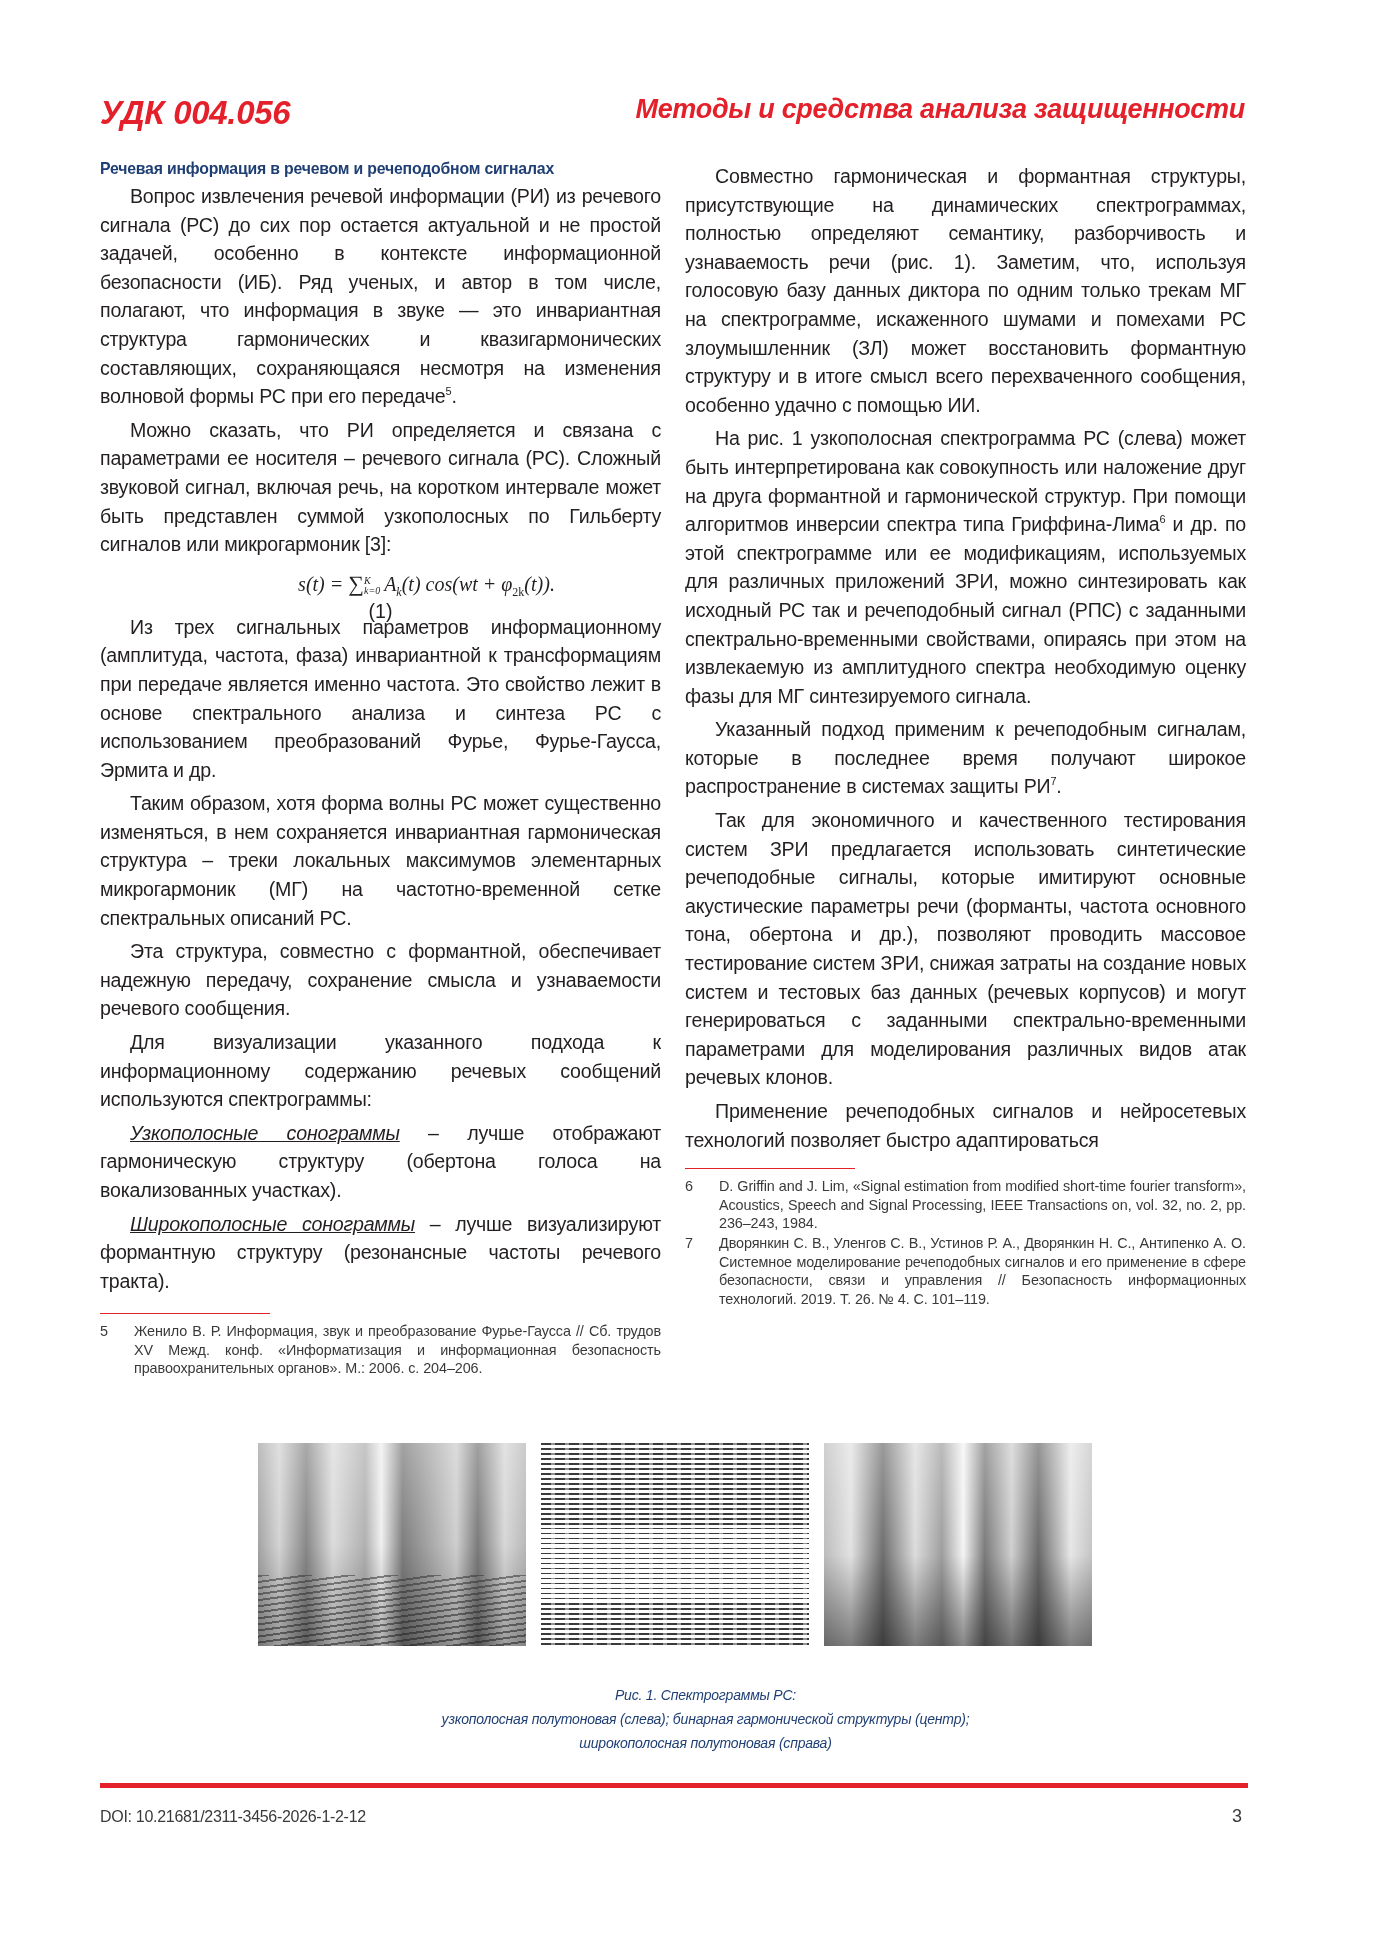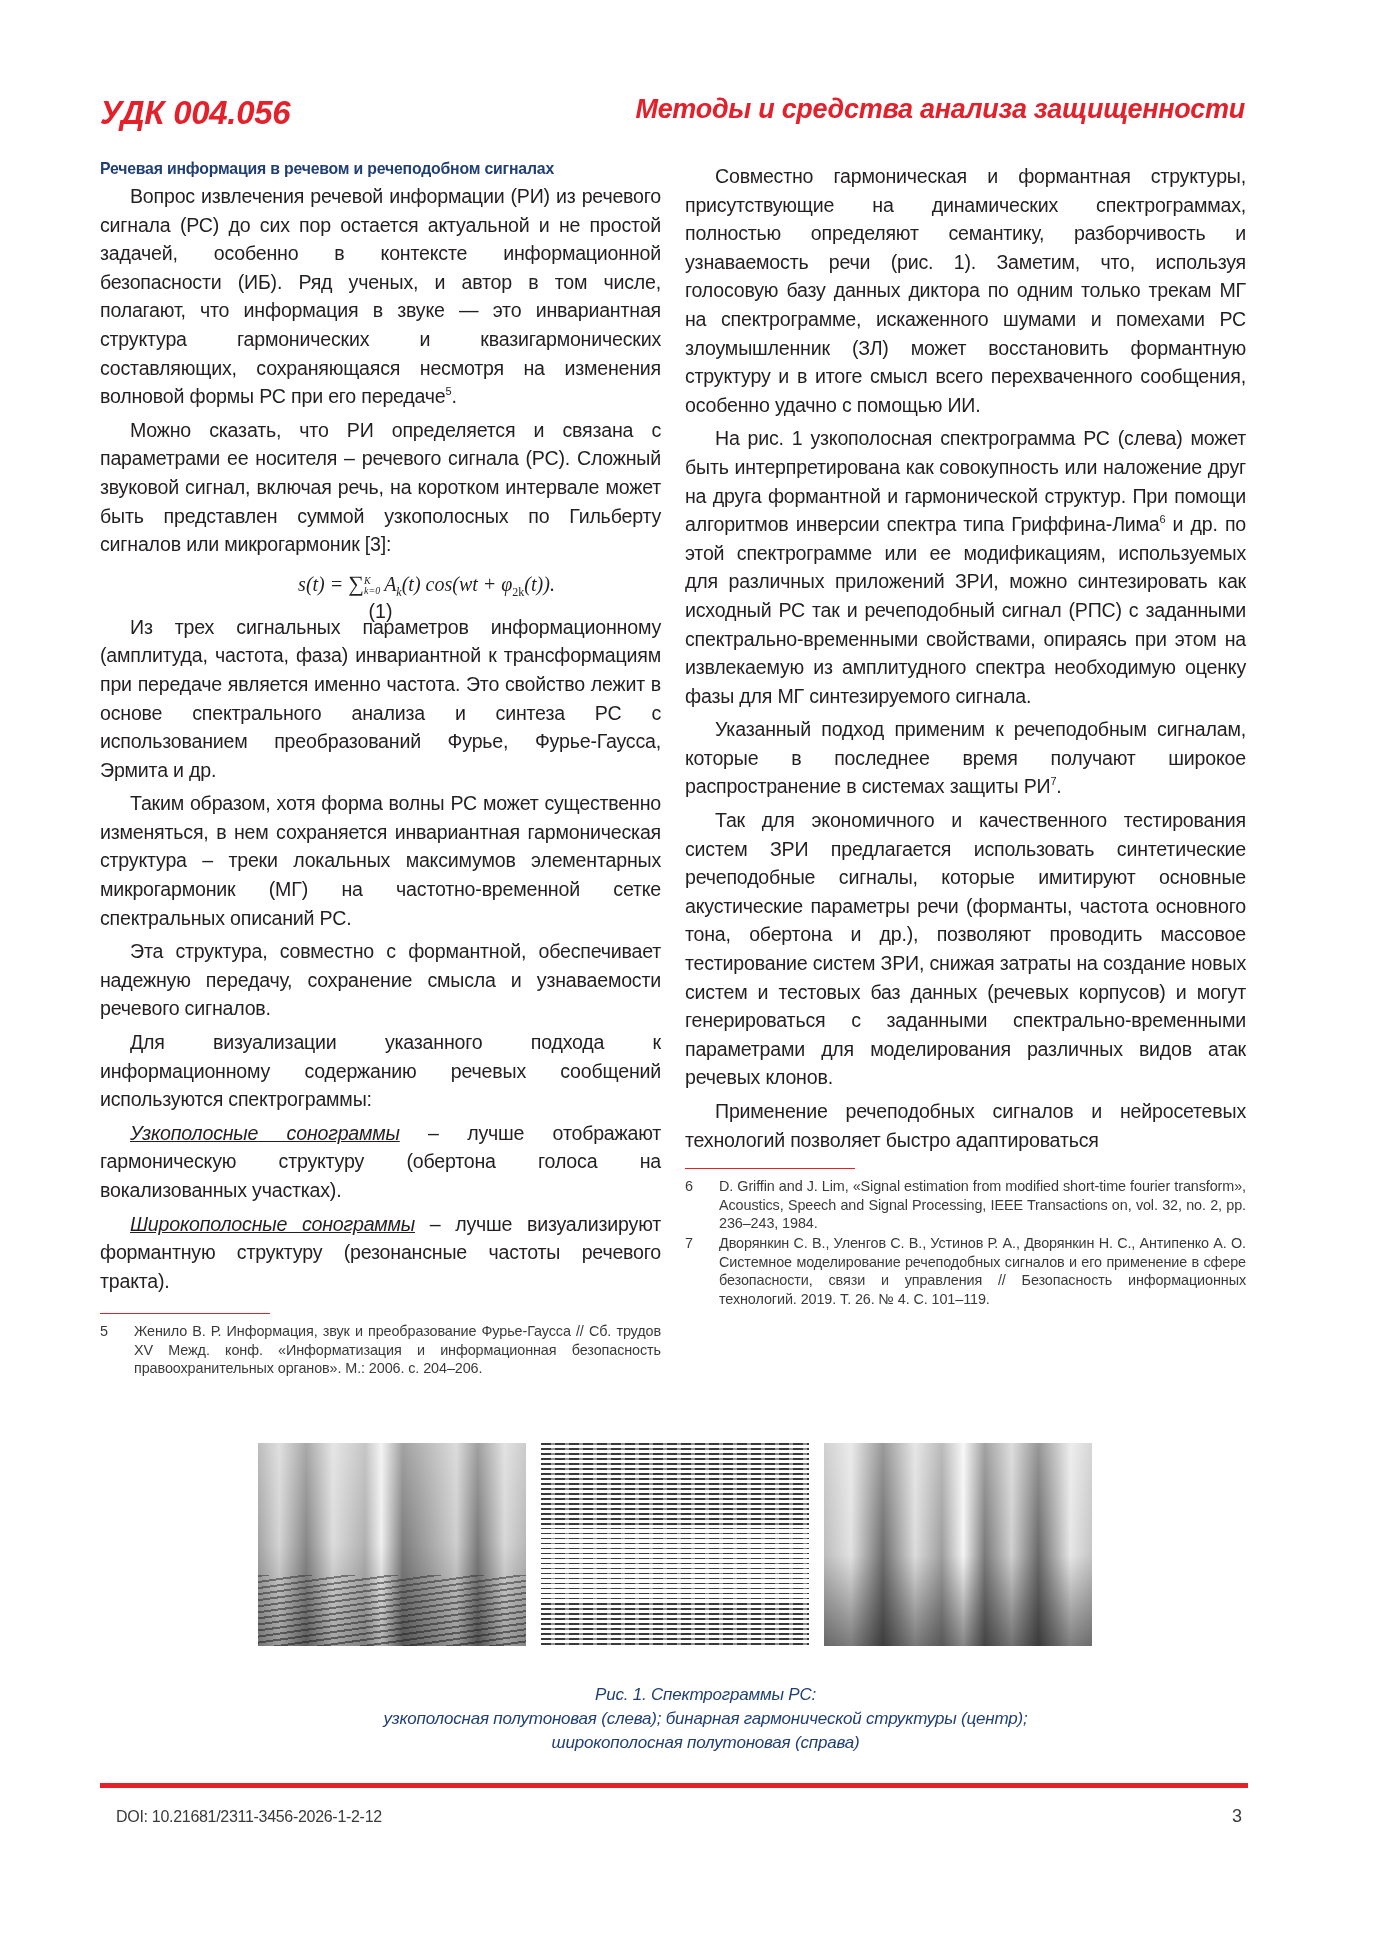--- a/index.html
+++ b/index.html
@@ -45,24 +45,24 @@
   .spec-center {
     background:
       repeating-linear-gradient(180deg, #3a3a3a 0 1.5px, #ffffff 1.5px 5px);
   }
   .spec-center::after { content: ""; position: absolute; inset: 0; background: repeating-linear-gradient(90deg, rgba(255,255,255,0.0) 0 10px, rgba(255,255,255,0.45) 10px 14px); }
   .spec-right {
     background: linear-gradient(90deg, #bcbcbc 0%, #e2e2e2 10%, #6e6e6e 22%, #dcdcdc 34%, #9e9e9e 44%, #f4f4f4 52%, #7a7a7a 60%, #cfcfcf 70%, #6a6a6a 80%, #e6e6e6 92%, #c4c4c4 100%);
   }
   .spec-right::after { content: ""; position: absolute; inset: 0; background: linear-gradient(180deg, rgba(255,255,255,0.3) 0%, rgba(255,255,255,0.0) 55%, rgba(0,0,0,0.45) 100%); }
 
-  .caption { position: absolute; top: 1683px; left: 0; width: 1375px; text-align: center; font-size: 17px; line-height: 24px; font-style: italic; color: #1f3f74; letter-spacing: -0.2px; padding-left: 36px; }
+  .caption { position: absolute; top: 1683px; left: 0; width: 1375px; text-align: center; font-size: 14px; line-height: 24px; font-style: italic; color: #1f3f74; letter-spacing: -0.2px; padding-left: 36px; }
 
   .footer-rule { position: absolute; top: 1783px; left: 100px; width: 1148px; height: 5px; background: #e4202b; }
-  .footer-doi { position: absolute; top: 1808px; left: 100px; font-size: 16px; color: #3a3a3a; letter-spacing: -0.3px; margin-left: 16px; }
+  .footer-doi { position: absolute; top: 1808px; left: 100px; font-size: 16px; color: #3a3a3a; letter-spacing: -0.3px; }
   .footer-page { position: absolute; top: 1806px; left: 1232px; font-size: 18px; color: #3a3a3a; }
 </style>
 </head>
 <body>
 
 <div class="hdr-left">УДК 004.056</div>
 <div class="hdr-right">Методы и средства анализа защищенности</div>
 
 <div class="col col-left">
   <div class="section-title">Речевая информация в речевом и речеподобном сигналах</div>
@@ -74,21 +74,21 @@
   <div class="formula">
     <span class="f"><i>s(t) = </i><span class="sum">∑</span><span class="lim">
           <i>K</i>
           <i>k=0</i>
         </span><i>A</i><sub><i>k</i></sub><i>(t) cos(wt + φ</i><sub>2k</sub><i>(t)).</i></span>
     <span class="num">(1)</span>
   </div>
 
   <p class="para">Из трех сигнальных параметров информационному (амплитуда, частота, фаза) инвариантной к трансформациям при передаче является именно частота. Это свойство лежит в основе спектрального анализа и синтеза РС с использованием преобразований Фурье, Фурье-Гаусса, Эрмита и др.</p>
   <p class="para">Таким образом, хотя форма волны РС может существенно изменяться, в нем сохраняется инвариантная гармоническая структура – треки локальных максимумов элементарных микрогармоник (МГ) на частотно-временной сетке спектральных описаний РС.</p>
-  <p class="para">Эта структура, совместно с формантной, обеспечивает надежную передачу, сохранение смысла и узнаваемости речевого сигналов.</p>
+  <p class="para">Эта структура, совместно с формантной, обеспечивает надежную передачу, сохранение смысла и узнаваемости речевого сообщения.</p>
   <p class="para">Для визуализации указанного подхода к информационному содержанию речевых сообщений используются спектрограммы:</p>
   <p class="para"><span class="u">Узкополосные сонограммы</span><span> – лучше отображают гармоническую структуру (обертона голоса на вокализованных участках).</span></p>
   <p class="para"><span class="u">Широкополосные сонограммы</span><span> – лучше визуализируют формантную структуру (резонансные частоты речевого тракта).</span></p>
 
   <div class="fn-rule"></div>
   <div class="footnote">
     <span class="n">5</span>
     <span class="t">Женило В. Р. Информация, звук и преобразование Фурье-Гаусса // Сб. трудов XV Межд. конф. «Информатизация и информационная безопасность правоохранительных органов». М.: 2006. с. 204–206.</span>
   </div>
 </div>

